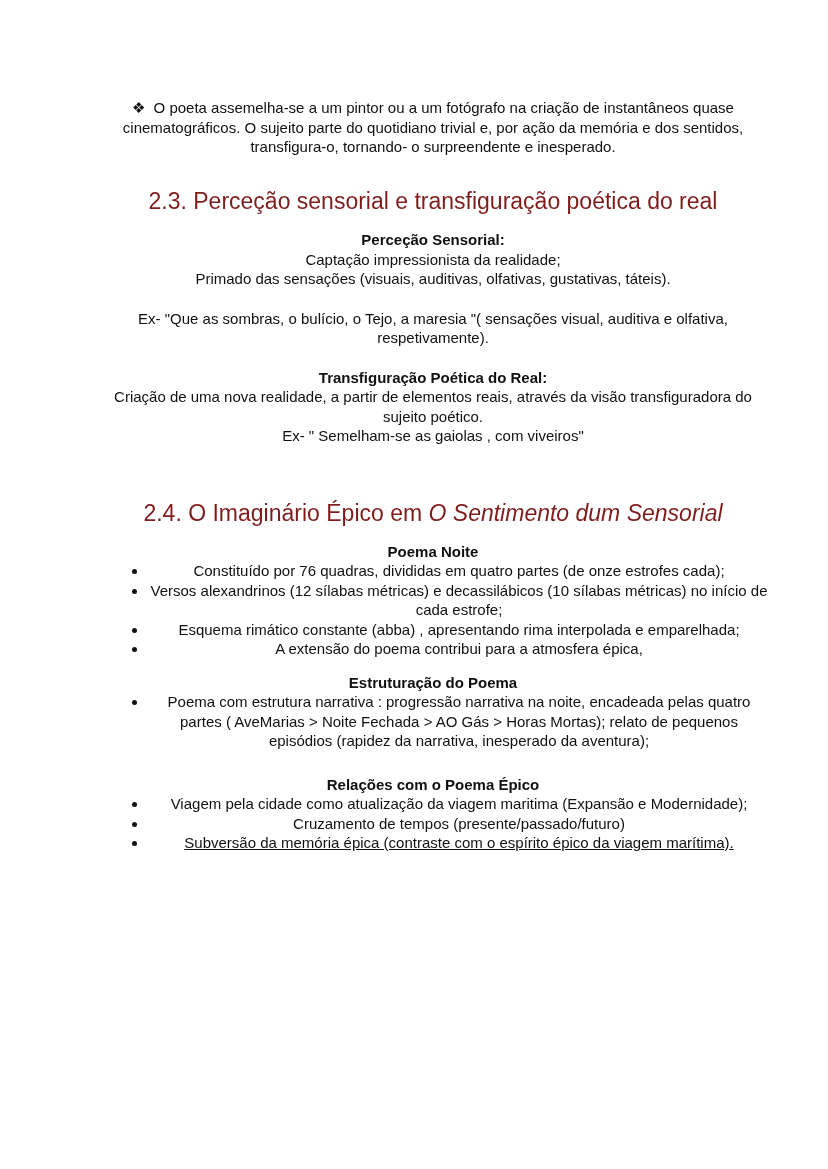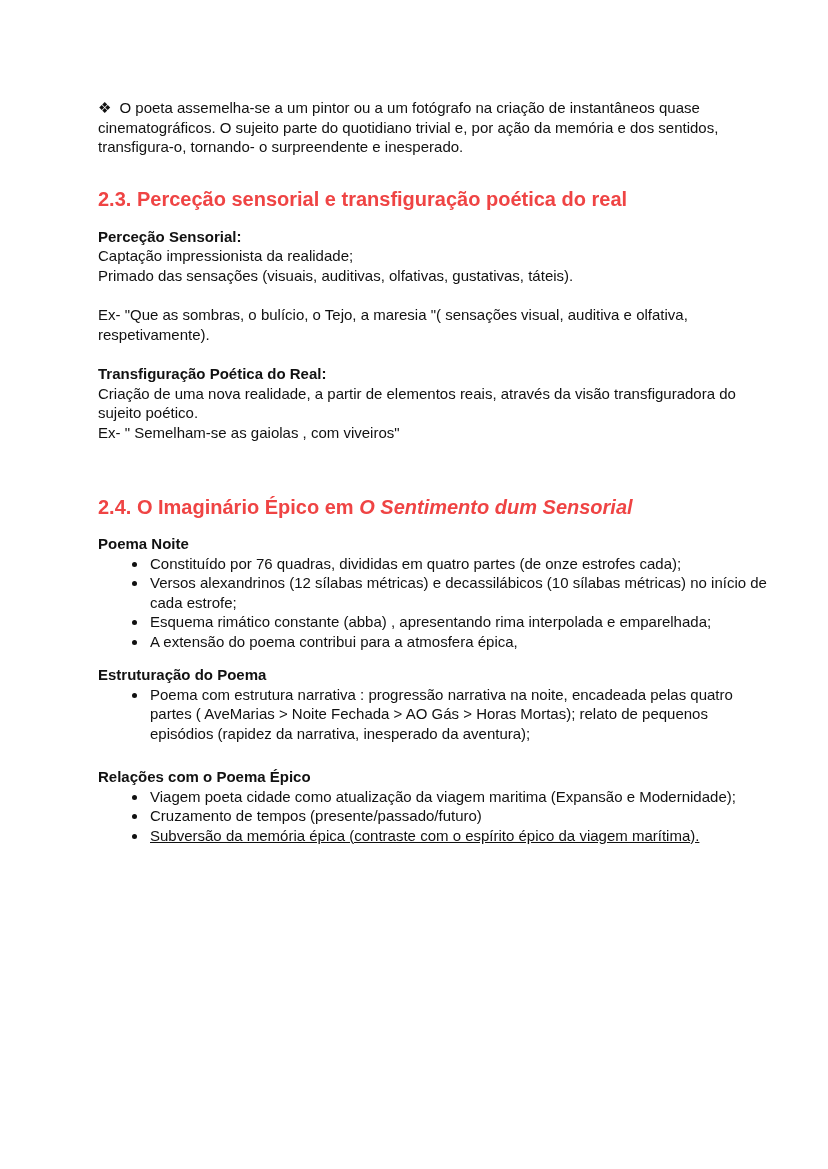--- a/index.html
+++ b/index.html
@@ -10,31 +10,32 @@
     height: 1169px;
     background: #ffffff;
     overflow: hidden;
     font-family: "Liberation Sans", "DejaVu Sans", sans-serif;
     font-size: 15px;
     line-height: 1.3;
     color: #111111;
   }
   .content {
     padding: 96px 60px 0 98px;
+    text-align: center;
   }
   .intro-para {
     margin-top: 2px;
   }
   .diamond-marker {
     margin-right: 8px;
   }
   h2.section-heading {
-    color: #ef4444;
-    font-size: 20px;
-    font-weight: bold;
+    color: #7f1d1d;
+    font-size: 23px;
+    font-weight: normal;
     line-height: 1.25;
   }
   .heading-23 { margin-top: 30px; }
   .heading-24 { margin-top: 53px; }
   .heading-italic { font-style: italic; }
   .subhead {
     font-weight: bold;
   }
   .block-percecao { margin-top: 15px; }
   .example-para { margin-top: 20px; }
@@ -89,20 +90,20 @@
     <div class="block-estruturacao">
       <p class="subhead">Estruturação do Poema</p>
       <ul class="bullet-list">
         <li>Poema com estrutura narrativa : progressão narrativa na noite, encadeada pelas quatro partes ( AveMarias &gt; Noite Fechada &gt; AO Gás &gt; Horas Mortas); relato de pequenos episódios (rapidez da narrativa, inesperado da aventura);</li>
       </ul>
     </div>
 
     <div class="block-relacoes">
       <p class="subhead">Relações com o Poema Épico</p>
       <ul class="bullet-list">
-        <li>Viagem poeta cidade como atualização da viagem maritima (Expansão e Modernidade);</li>
+        <li>Viagem pela cidade como atualização da viagem maritima (Expansão e Modernidade);</li>
         <li>Cruzamento de tempos (presente/passado/futuro)</li>
         <li class="underlined">Subversão da memória épica (contraste com o espírito épico da viagem marítima).</li>
       </ul>
     </div>
 
   </div>
 </div>
 
 </body></html>

